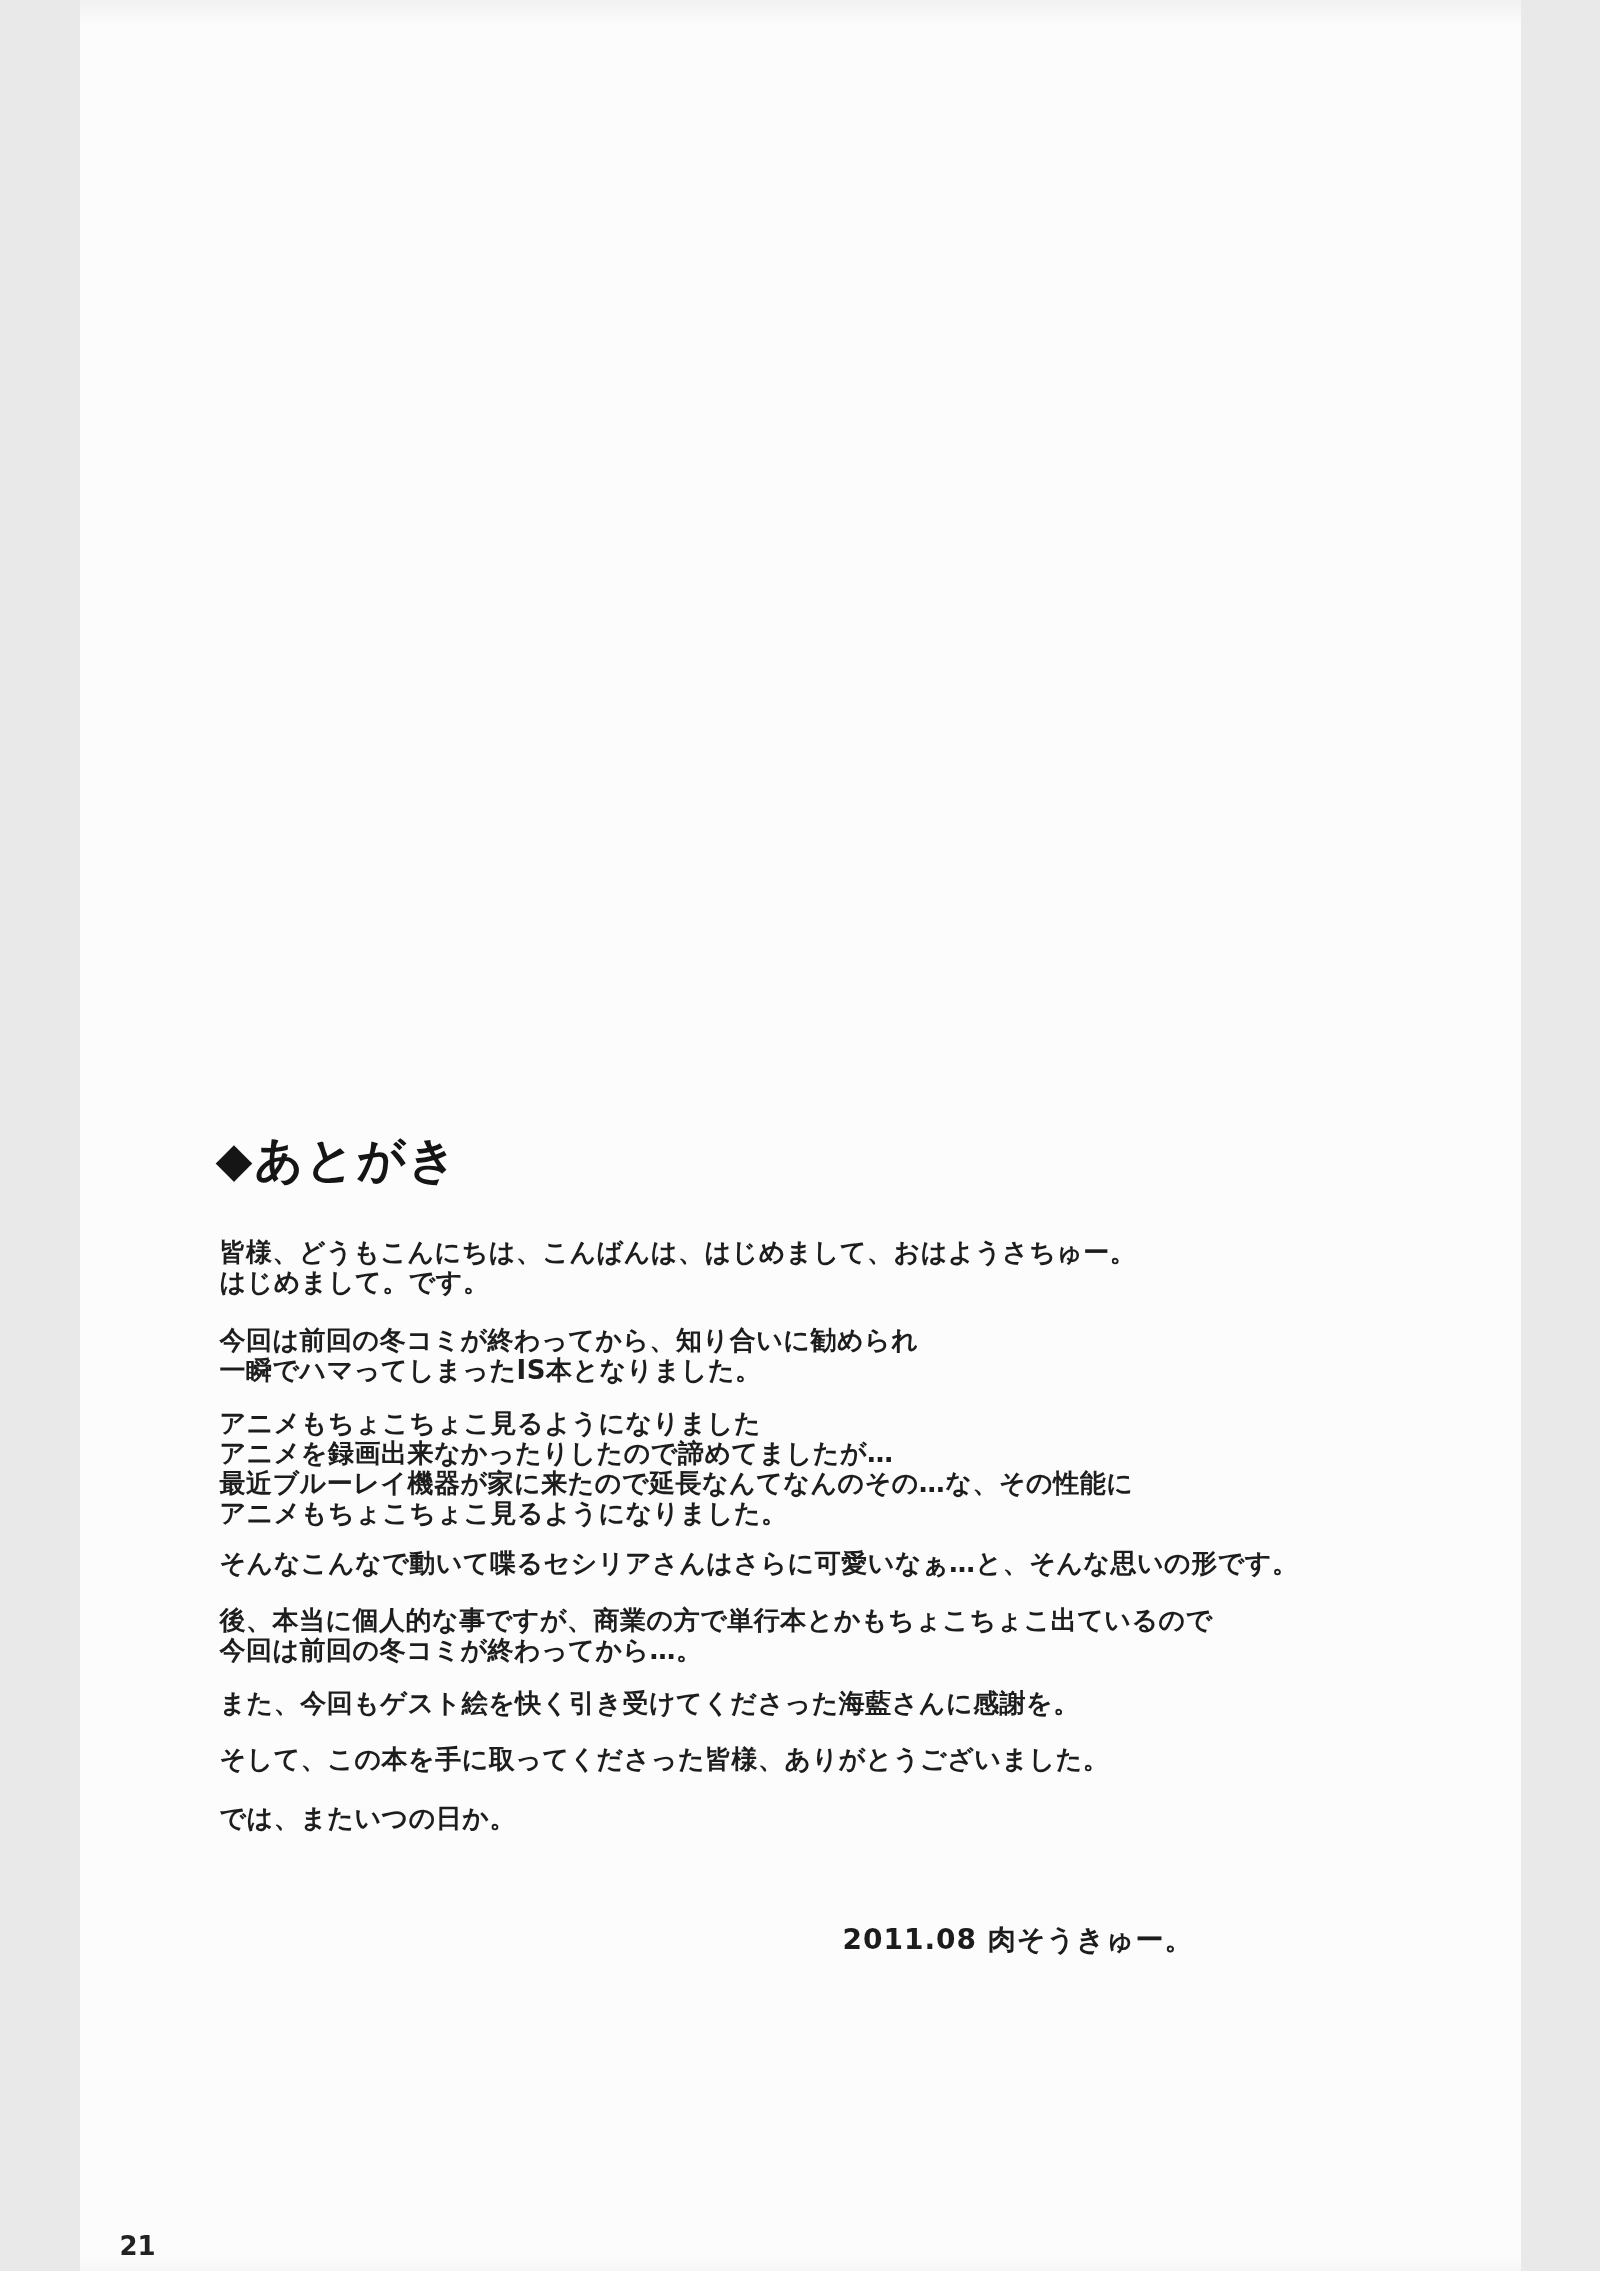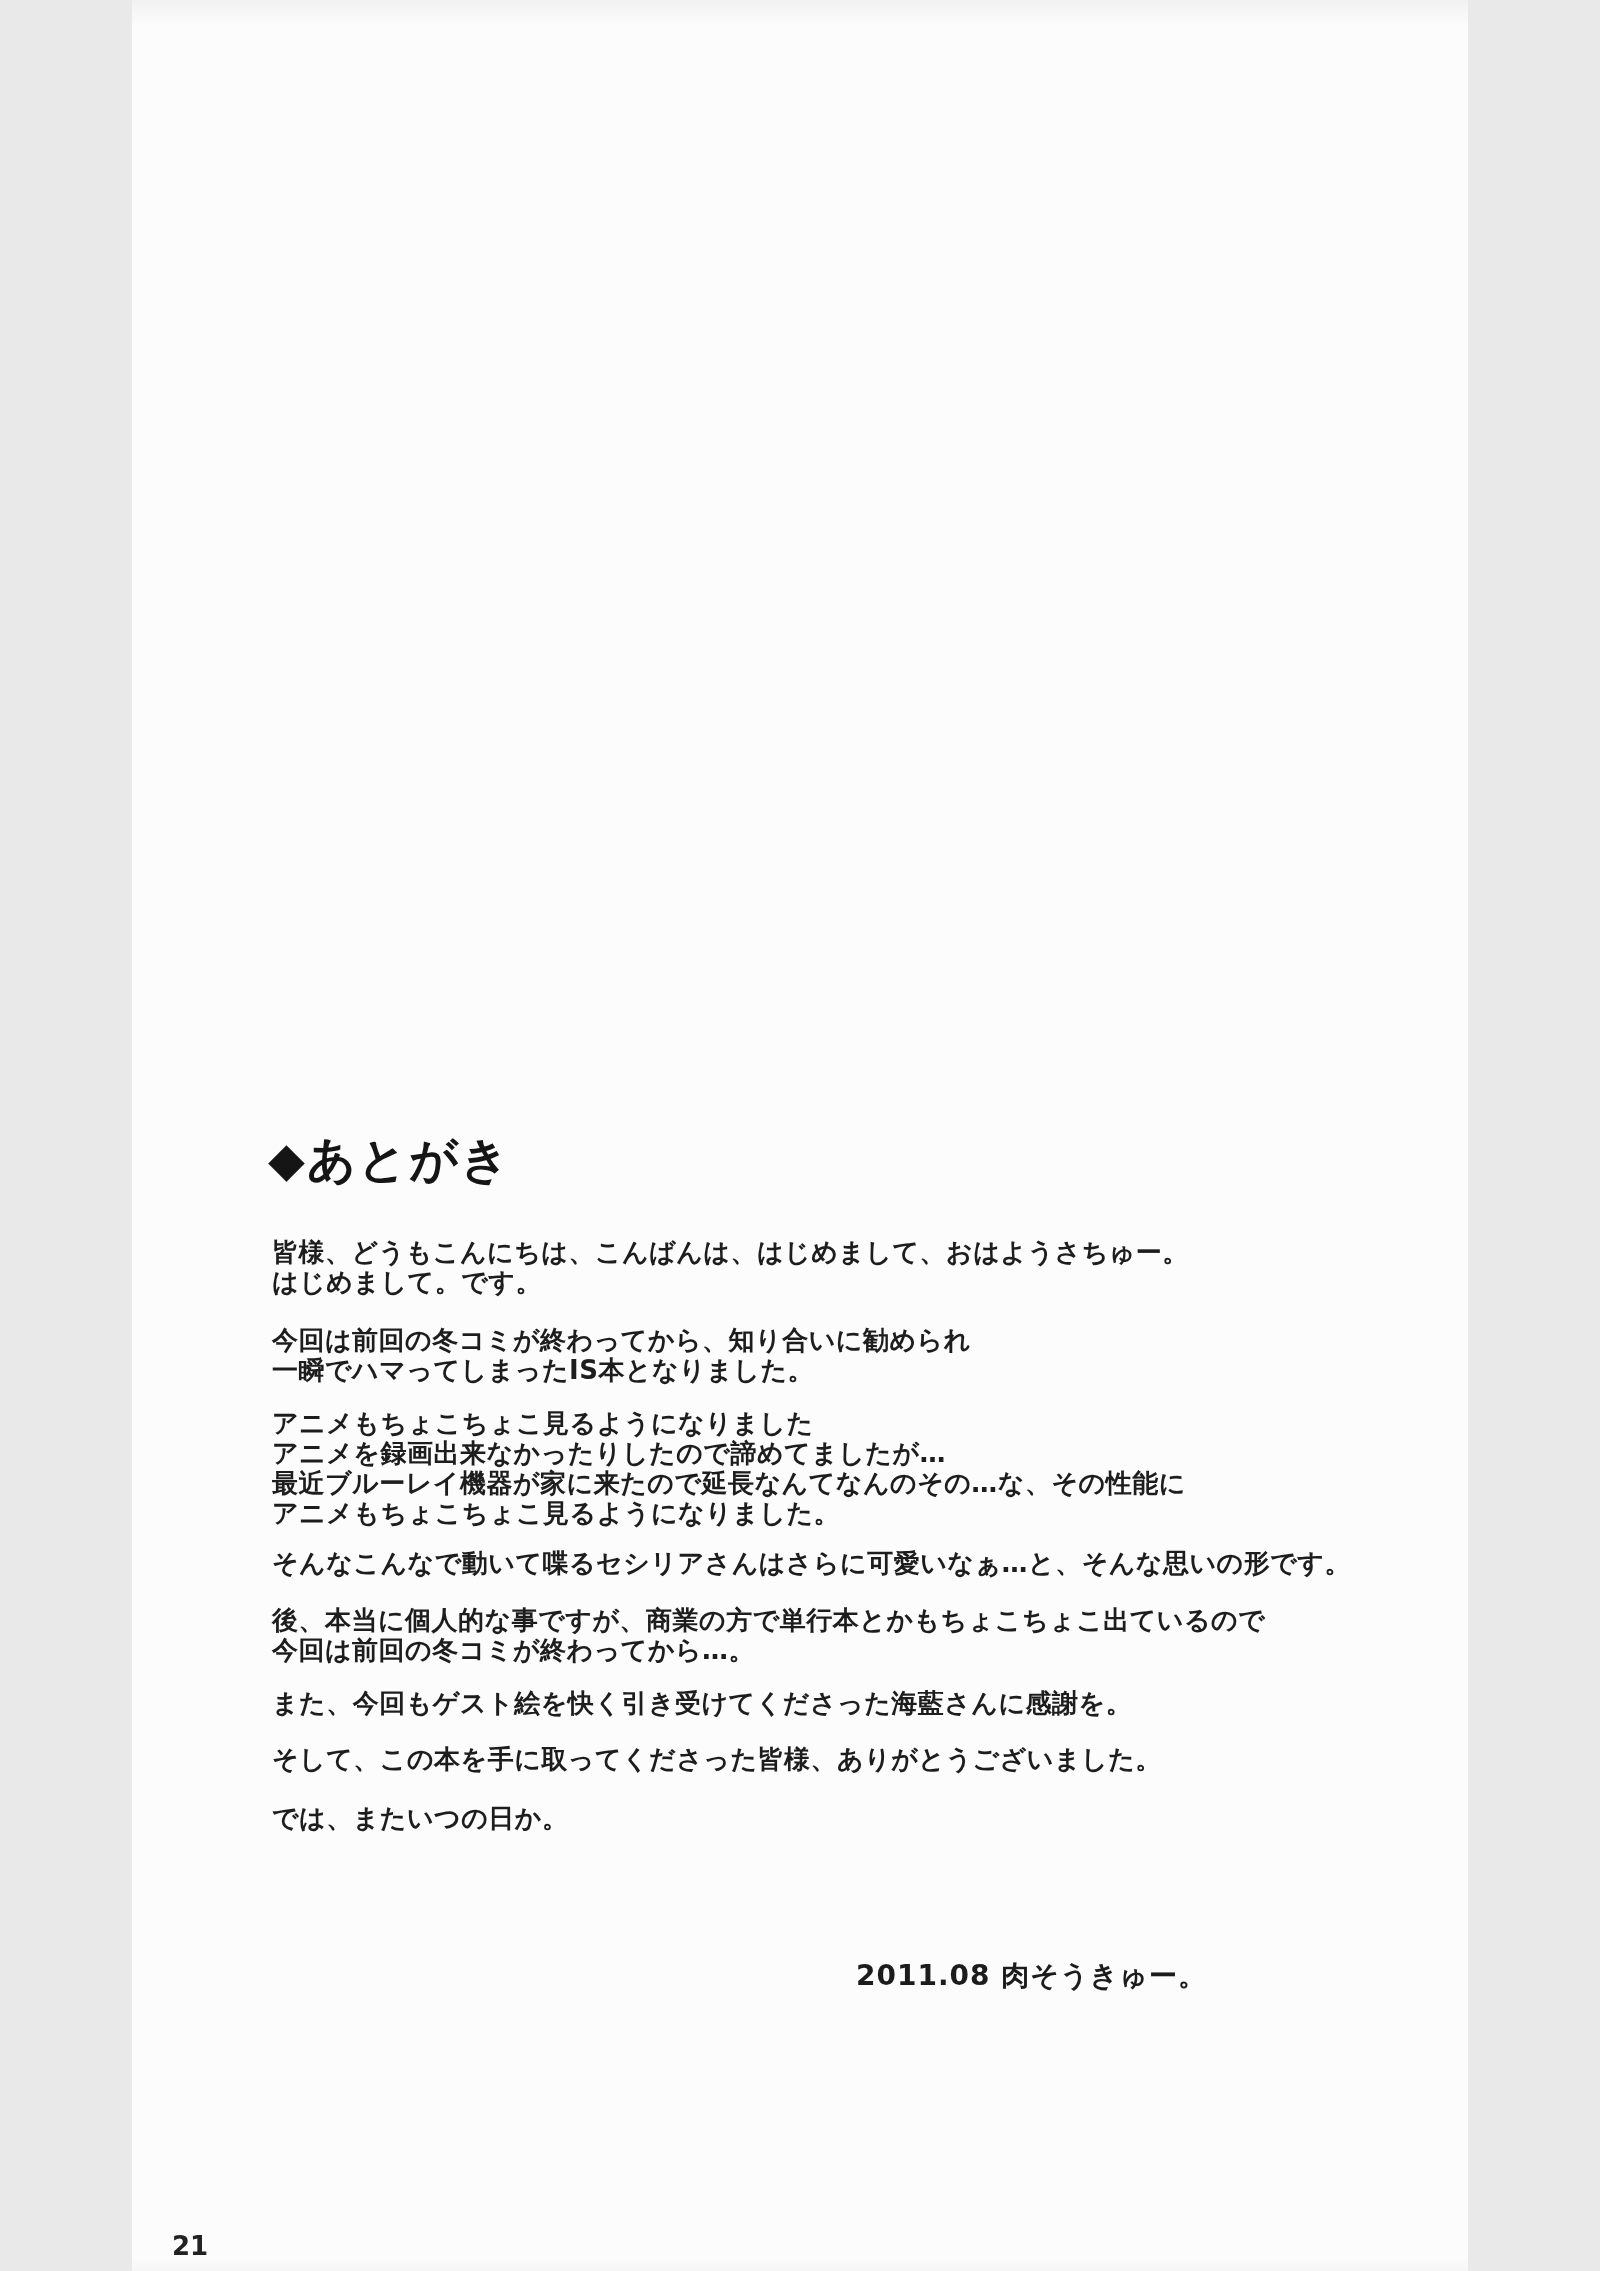--- a/index.html
+++ b/index.html
@@ -2,21 +2,21 @@
 <html><head>
 <meta charset="utf-8">
 <style>
   html, body {
     margin: 0;
     padding: 0;
     background: #e9e9e9;
   }
   .page {
     position: relative;
-    width: 1336px;
+    width: 1441px;
     height: 2271px;
     margin: 0 auto;
     background:
       linear-gradient(180deg, #f1f1f1 0px, rgba(252,252,252,0) 26px),
       linear-gradient(0deg, #f6f6f6 0px, rgba(252,252,252,0) 14px),
       #fcfcfc;
     overflow: hidden;
     color: #1d1d1d;
     font-family: "DejaVu Sans", sans-serif;
   }
@@ -39,28 +39,27 @@
     letter-spacing: 0.5px;
     color: #1d1d1d;
   }
   .para .line {
     height: 30px;
     line-height: 30px;
     white-space: nowrap;
   }
   .signature {
     position: absolute;
-    left: 724px;
+    left: 763px;
     top: 1921px;
     font-size: 28px;
     font-weight: bold;
     letter-spacing: 1px;
     color: #1c1c1c;
     white-space: nowrap;
-    margin-top: 36px;
   }
   .page-number {
     position: absolute;
     left: 40px;
     top: 2231px;
     font-size: 26px;
     font-weight: bold;
     color: #222222;
   }
 </style>

